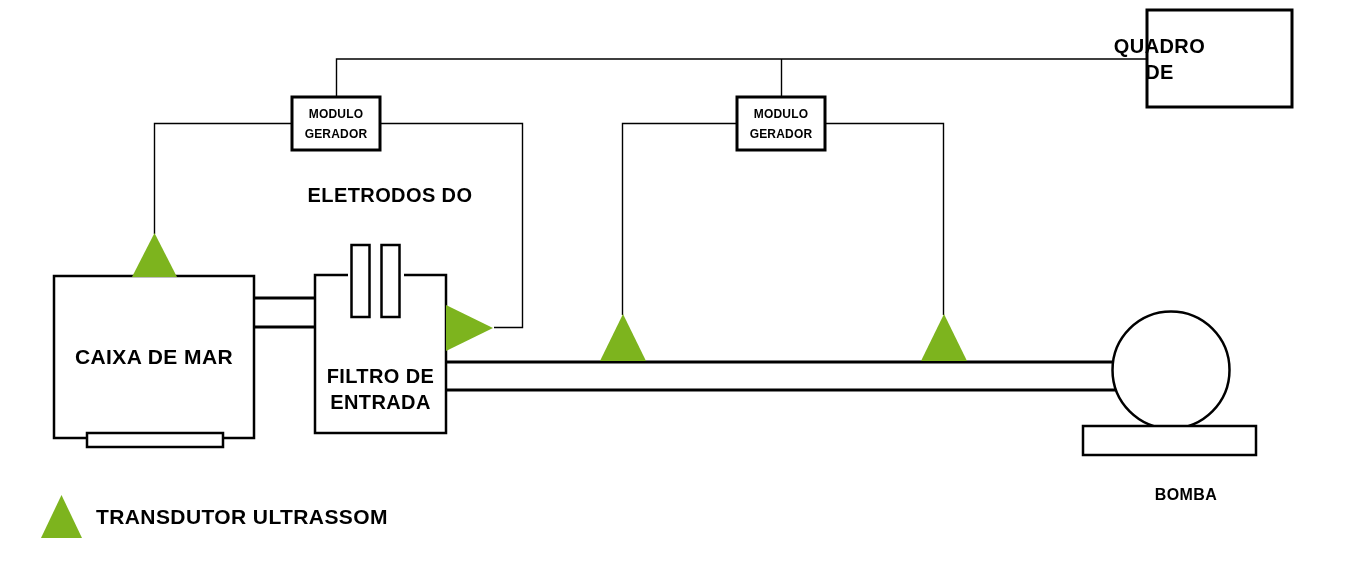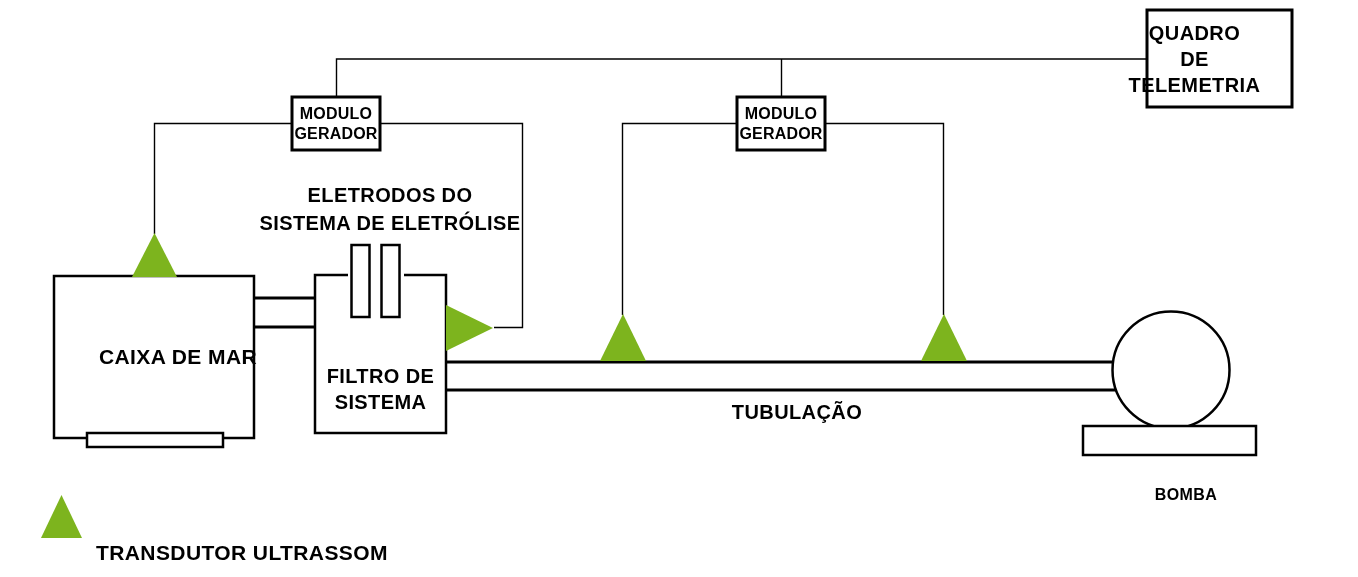--- a/index.html
+++ b/index.html
@@ -16,30 +16,30 @@
     font-weight:bold;
     color:#000;
     text-align:center;
     letter-spacing:0.4px;
     white-space:nowrap;
   }
   .box-label{
     display:flex;flex-direction:column;
     align-items:center;justify-content:center;
   }
-  .lbl-telemetry{left:1122px;top:10px;width:145px;height:97px;font-size:20px;line-height:26px;}
-  .lbl-module{font-size:16px;line-height:20px;letter-spacing:0.2px;}
+  .lbl-telemetry{left:1087px;top:10px;width:145px;height:97px;font-size:20px;line-height:26px;}
+  .lbl-module{font-size:12px;line-height:20px;letter-spacing:0.2px;}
   .lbl-module1{left:292px;top:97px;width:88px;height:53px;}
   .lbl-module2{left:737px;top:97px;width:88px;height:53px;}
-  .lbl-seachest{left:54px;top:276px;width:200px;height:162px;font-size:21px;margin-left:24px;}
+  .lbl-seachest{left:54px;top:276px;width:200px;height:162px;font-size:21px;}
   .lbl-filter{left:315px;top:275px;width:131px;height:158px;font-size:20px;line-height:26px;justify-content:flex-end;padding-bottom:18px;box-sizing:border-box;}
   .lbl-electrodes{left:240px;top:181px;width:300px;font-size:20px;line-height:28px;text-align:center;}
   .lbl-pipe{left:697px;top:401px;width:200px;font-size:20px;}
   .lbl-pump{left:1106px;top:482px;width:160px;font-size:16px;line-height:26px;}
-  .lbl-legend{left:96px;top:505px;font-size:21px;text-align:left;margin-top:36px;}
+  .lbl-legend{left:96px;top:505px;font-size:21px;text-align:left;}
 </style>
 </head>
 <body>
 
 <div id="canvas">
 
   <svg id="shapes" viewBox="0 0 1358 577">
 
     <path d="M336.5,97 V59 H1147" fill="none" stroke="#000" stroke-width="1.4"></path>
     <path d="M781.5,59 V97" fill="none" stroke="#000" stroke-width="1.4"></path>
@@ -69,50 +69,45 @@
     <polygon points="132,277 177,277 154.5,233" fill="#7DB41E"></polygon>
     <polygon points="446,305 446,351 493,328" fill="#7DB41E"></polygon>
     <polygon points="600,361 646,361 623,314" fill="#7DB41E"></polygon>
     <polygon points="921,361 967,361 944,314" fill="#7DB41E"></polygon>
     <polygon points="41,538 82,538 61.5,495" fill="#7DB41E"></polygon>
   </svg>
 
   <div class="label box-label lbl-telemetry">
     <div>QUADRO</div>
     <div>DE</div>
-    <div>TELEMETRIA</div>
   </div>
 
   <div class="label box-label lbl-module lbl-module1">
     <div>MODULO</div>
     <div>GERADOR</div>
   </div>
 
   <div class="label box-label lbl-module lbl-module2">
     <div>MODULO</div>
     <div>GERADOR</div>
   </div>
 
   <div class="label box-label lbl-seachest">
     <div>CAIXA DE MAR</div>
   </div>
 
   <div class="label box-label lbl-filter">
     <div>FILTRO DE</div>
-    <div>SISTEMA</div>
+    <div>ENTRADA</div>
   </div>
 
   <div class="label lbl-electrodes">
     <div>ELETRODOS DO</div>
-    <div>SISTEMA DE ELETRÓLISE</div>
   </div>
 
-  <div class="label lbl-pipe">
-    <div>TUBULAÇÃO</div>
-  </div>
 
   <div class="label lbl-pump">
     <div>BOMBA</div>
   </div>
 
   <div class="label lbl-legend">
     <div>TRANSDUTOR ULTRASSOM</div>
   </div>
 
 </div>

